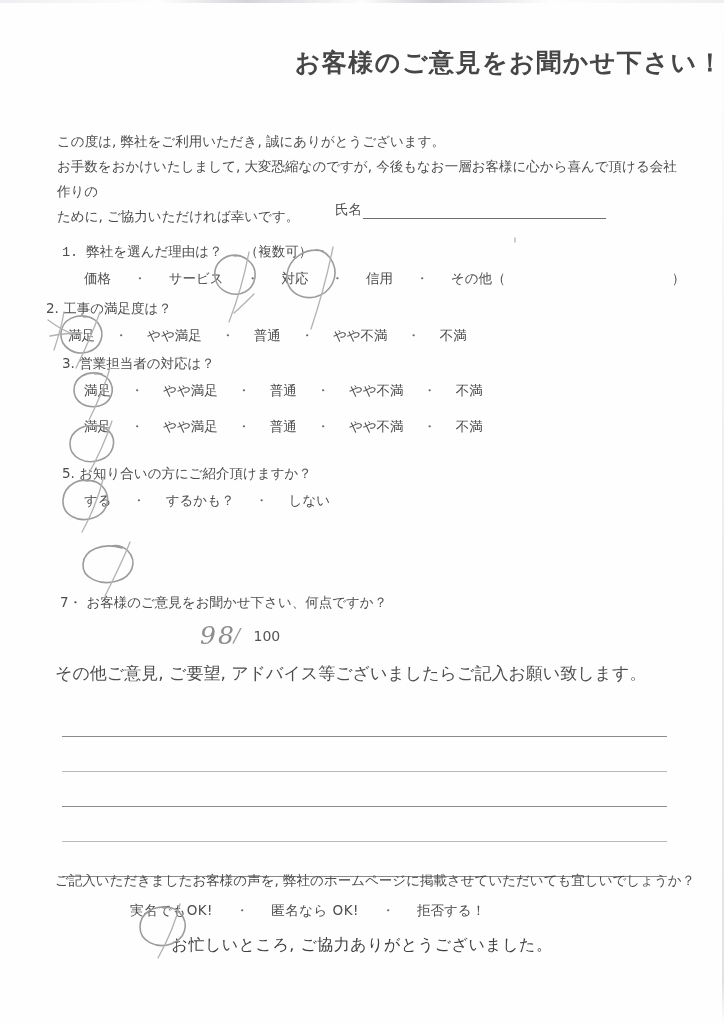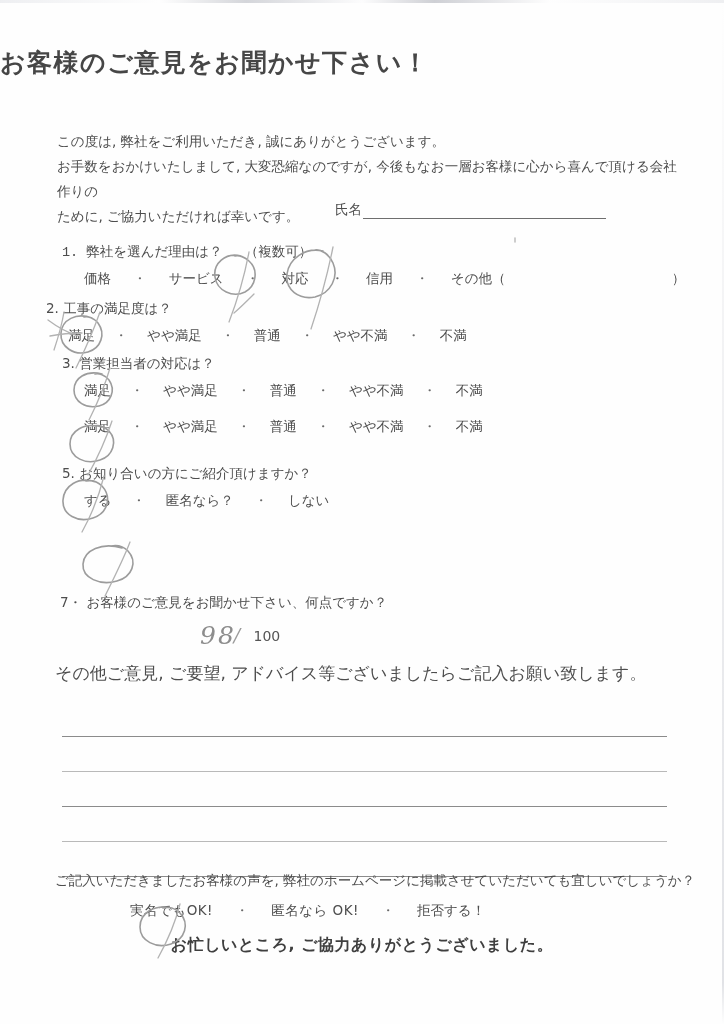--- a/index.html
+++ b/index.html
@@ -44,21 +44,21 @@
       rgba(225,226,230,0.55) 45%,
       rgba(210,212,218,0.65) 96%,
       rgba(255,255,255,0) 100%);
   }
 
   .title {
     position: absolute;
     top: 46px;
     left: 0;
     width: 724px;
-    text-align: left;
+    text-align: right;
     font-size: 25px;
     font-weight: bold;
     letter-spacing: 1.5px;
     color: #464646;
   }
 
   .intro {
     position: absolute;
     left: 57px;
     top: 129px;
@@ -166,21 +166,21 @@
   }
   .ok-latin { font-family: "DejaVu Sans", sans-serif; letter-spacing: 0.5px; }
 
   .closing {
     position: absolute;
     left: 0;
     top: 935px;
     width: 724px;
     text-align: center;
     font-size: 16px;
-    font-weight: bold;
+    font-weight: normal;
     color: #3f3f3f;
     letter-spacing: 0.5px;
   }
 
   
   .ink {
     position: absolute;
     pointer-events: none;
   }
   .ink svg { display: block; overflow: visible; }
@@ -285,21 +285,21 @@
   </div>
 
   <div class="q" id="q5">
     <div class="q-head">
       <span>5.</span>
       <span>お知り合いの方にご紹介頂けますか？</span>
     </div>
     <div class="q-opts">
       <span class="opt">する</span>
       <span class="sep" style="margin:0 16px">・</span>
-      <span class="opt">匿名なら？</span>
+      <span class="opt">するかも？</span>
       <span class="sep" style="margin:0 16px">・</span>
       <span class="opt">しない</span>
     </div>
   </div>
 
 
   <div class="q" id="q7">
     <div class="q-head">
       <span>7・</span>
       <span>お客様のご意見をお聞かせ下さい、何点ですか？</span>

